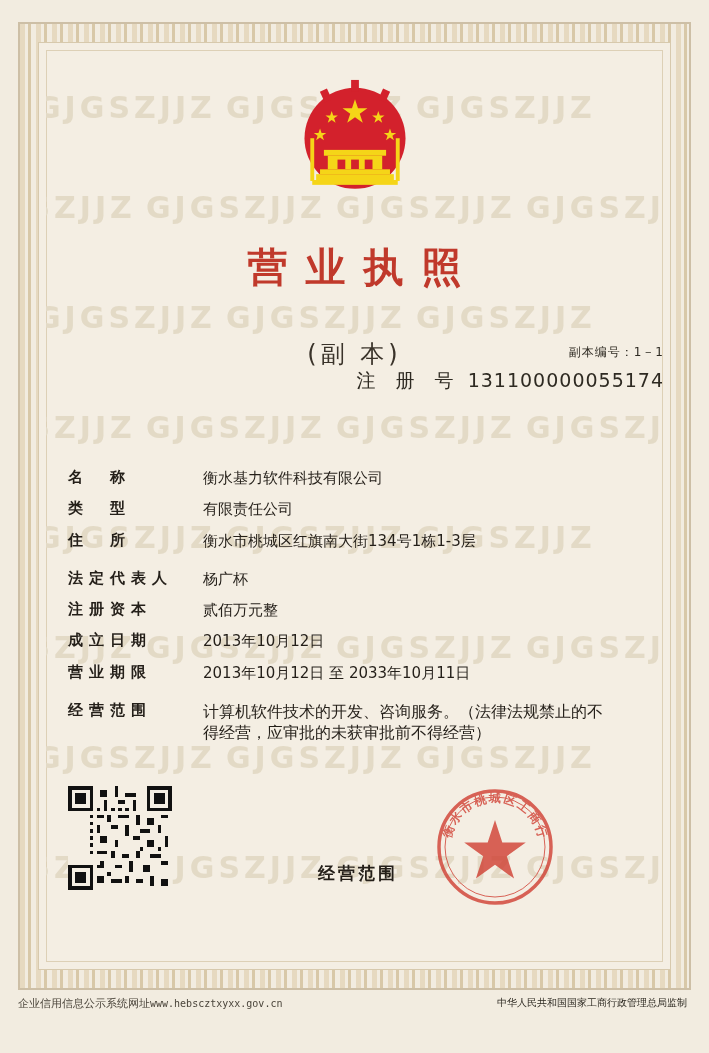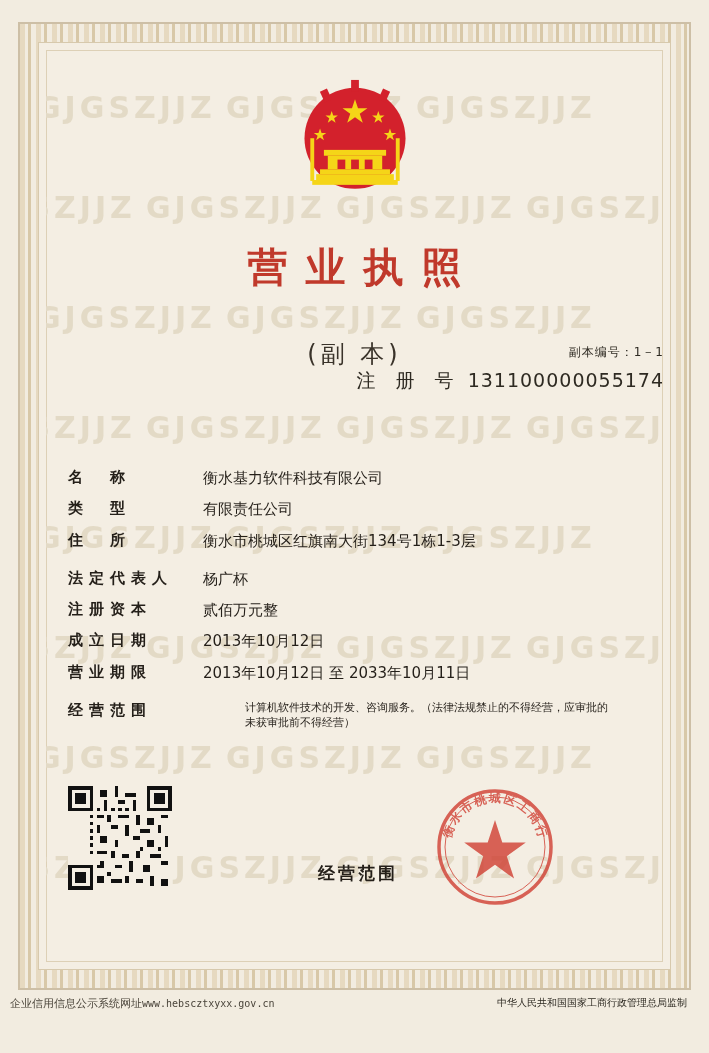--- a/index.html
+++ b/index.html
@@ -155,23 +155,22 @@
     letter-spacing: 6px;
     white-space: nowrap;
   }
   .field .value {
     flex: 1;
     line-height: 1.35;
   }
   .gap-before { margin-top: 18px; }
 
   .scope-value {
-    font-size: 11px;
+    font-size: 16px;
     line-height: 1.55;
-    margin-left: 42px;
   }
 
   
   .qr {
     position: absolute;
     left: 68px;
     top: 786px;
     width: 104px;
     height: 104px;
   }
@@ -204,21 +203,21 @@
     font-size: 16px;
     color: #241f19;
     letter-spacing: 1px;
     white-space: nowrap;
   }
   .dateline span { margin: 0 3px; }
 
   
   .footer-left {
     position: absolute;
-    left: 10px;
+    left: 18px;
     top: 996px;
     font-size: 11px;
     color: #4a443a;
     white-space: nowrap;
   }
   .footer-left .url {
     font-family: "DejaVu Sans Mono", "Liberation Mono", monospace;
     font-size: 10px;
   }
   .footer-right {

